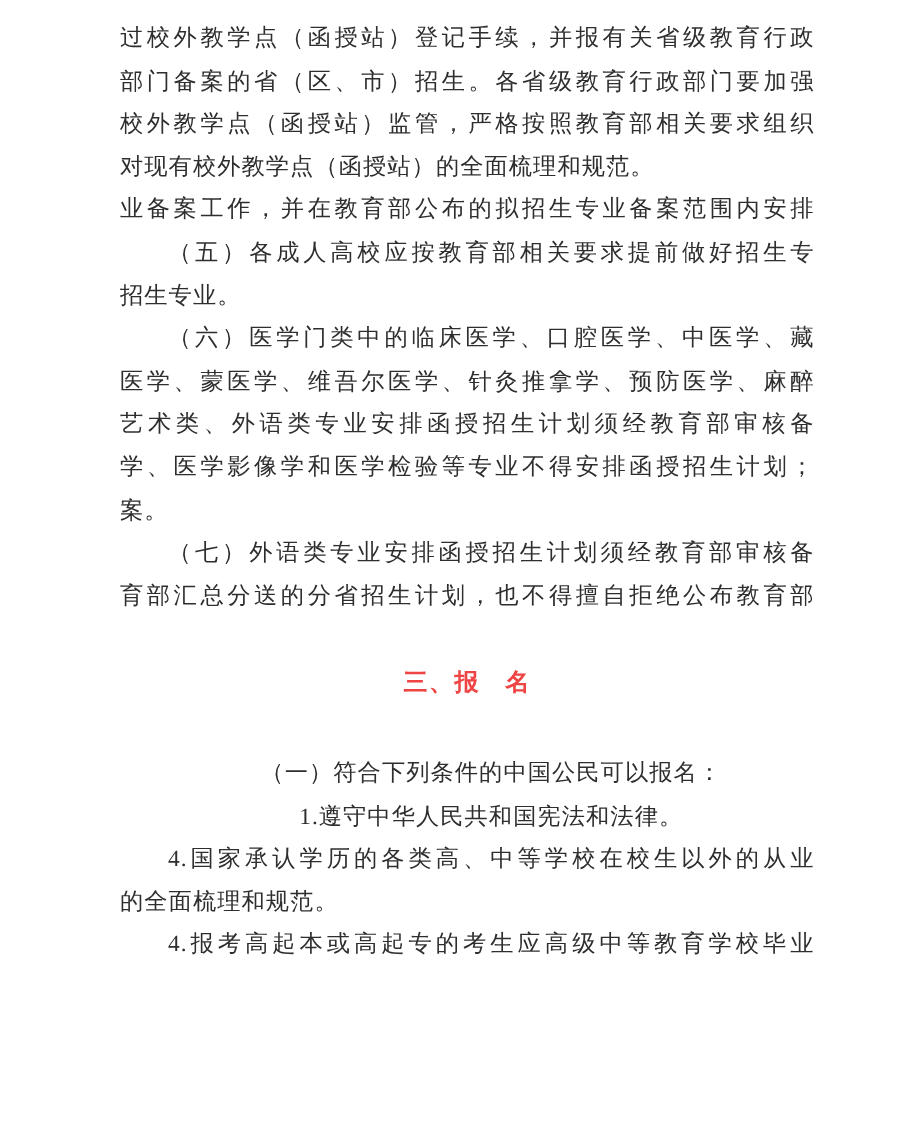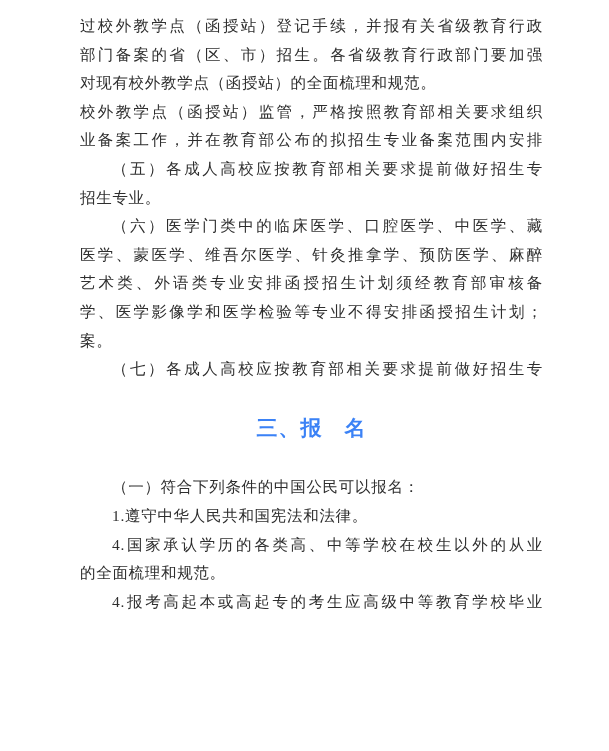--- a/index.html
+++ b/index.html
@@ -33,29 +33,30 @@
   
   .line.fill {
     text-align: justify;
     text-align-last: justify;
     -moz-text-align-last: justify;
   }
   
   .line.indent {
     padding-left: 32px;
     width: 431px;
+    text-align: center;
   }
   .section-heading {
     margin: 30px 0 31px 0;
     height: 28.6px;
     line-height: 28.6px;
     text-align: center;
-    font-size: 21px;
+    font-size: 16px;
     font-weight: bold;
-    color: #3b82f6;
+    color: #ef4444;
     letter-spacing: 1px;
   }
   .page-number {
     position: absolute;
     top: 720px;
     left: 0;
     width: 609px;
     text-align: center;
     font-size: 11px;
     line-height: 14px;
@@ -63,31 +64,32 @@
     font-family: "Liberation Serif", "DejaVu Serif", serif;
   }
 </style>
 </head>
 <body>
 
 <div class="page">
   <div class="body-text">
     <div class="line fill">过校外教学点（函授站）登记手续，并报有关省级教育行政</div>
     <div class="line fill">部门备案的省（区、市）招生。各省级教育行政部门要加强</div>
+    <div class="line fill">校外教学点（函授站）监管，严格按照教育部相关要求组织</div>
     <div class="line">对现有校外教学点（函授站）的全面梳理和规范。</div>
-    <div class="line fill">校外教学点（函授站）监管，严格按照教育部相关要求组织</div>
     <div class="line fill">业备案工作，并在教育部公布的拟招生专业备案范围内安排</div>
     <div class="line indent fill">（五）各成人高校应按教育部相关要求提前做好招生专</div>
     <div class="line">招生专业。</div>
     <div class="line indent fill">（六）医学门类中的临床医学、口腔医学、中医学、藏</div>
     <div class="line fill">医学、蒙医学、维吾尔医学、针灸推拿学、预防医学、麻醉</div>
     <div class="line fill">艺术类、外语类专业安排函授招生计划须经教育部审核备</div>
     <div class="line fill">学、医学影像学和医学检验等专业不得安排函授招生计划；</div>
     <div class="line">案。</div>
-    <div class="line indent fill">（七）各成人高校应按教育部相关要求提前做好招生专</div>
+    <div class="line indent fill">（七）外语类专业安排函授招生计划须经教育部审核备</div>
+    <div class="line fill">育部汇总分送的分省招生计划，也不得擅自拒绝公布教育部</div>
 
     <div class="section-heading">三、报　名</div>
 
     <div class="line indent">（一）符合下列条件的中国公民可以报名：</div>
     <div class="line indent">1.遵守中华人民共和国宪法和法律。</div>
     <div class="line indent fill">4.国家承认学历的各类高、中等学校在校生以外的从业</div>
     <div class="line">的全面梳理和规范。</div>
     <div class="line indent fill">4.报考高起本或高起专的考生应高级中等教育学校毕业</div>
   </div>
 

